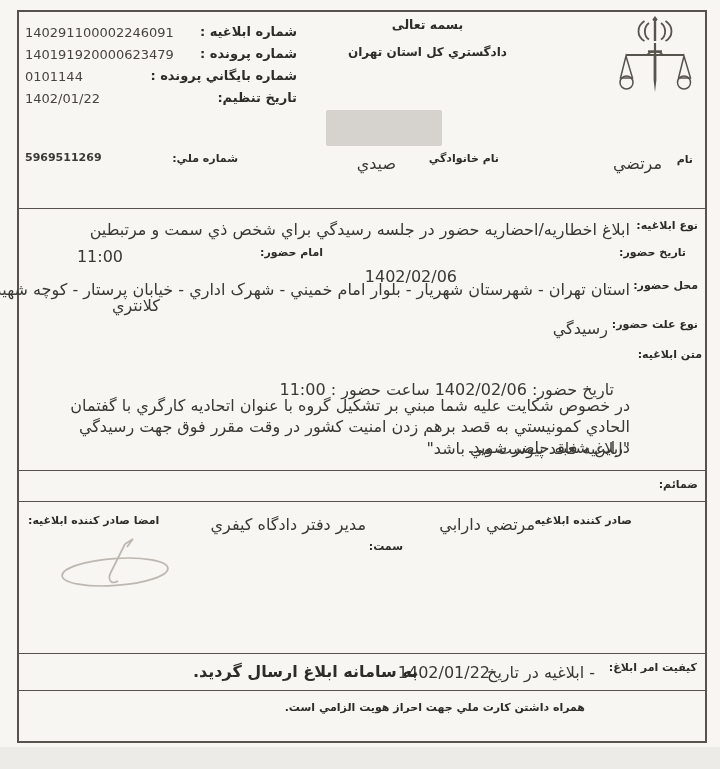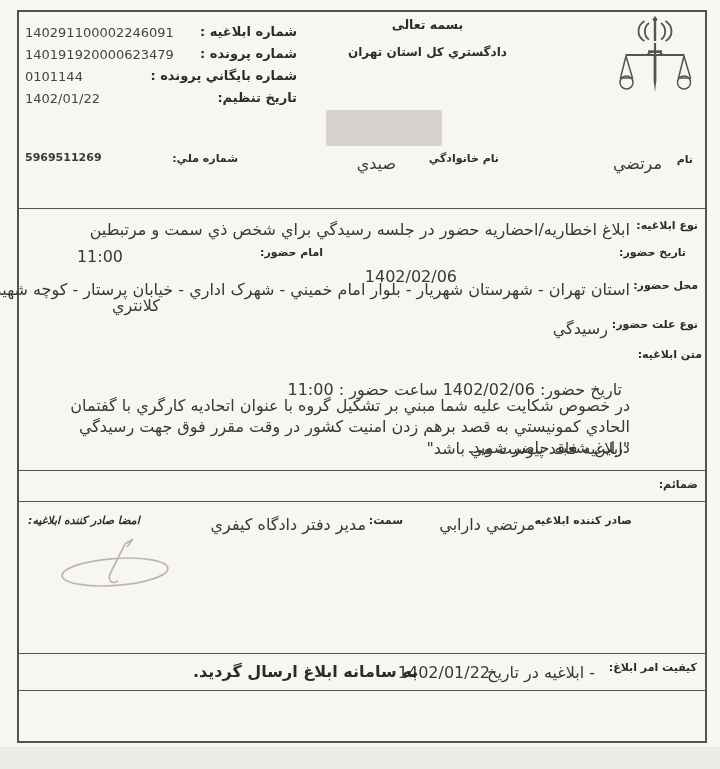--- a/index.html
+++ b/index.html
@@ -94,49 +94,50 @@
   <div class="abs t10 ltr" style="right:597px;top:247px;">11:00</div>
 
   <div class="abs b t11" style="right:22px;top:279px;">محل حضور:</div>
   <div class="abs t10" style="right:90px;top:280px;">استان تهران - شهرستان شهريار - بلوار امام خميني - شهرک اداري - خيابان پرستار - کوچه شهيد موسي</div>
   <div class="abs t10" style="left:112px;top:296px;">کلانتري</div>
 
   <div class="abs b t11" style="right:22px;top:318px;">نوع علت حضور:</div>
   <div class="abs t10" style="right:112px;top:319px;">رسيدگي</div>
 
   <div class="abs b t11" style="right:18px;top:348px;">متن ابلاغيه:</div>
-  <div class="abs t10" style="right:98px;top:380px;">تاريخ حضور: 1402/02/06 ساعت حضور : 11:00</div>
+  <div class="abs t10" style="right:106px;top:380px;">تاريخ حضور: 1402/02/06 ساعت حضور : 11:00</div>
   <div class="abs t10 para" style="right:90px;top:395px;width:578px;">در خصوص شکايت عليه شما مبني بر تشکيل گروه با عنوان اتحاديه کارگري با گفتمان الحادي کمونيستي به قصد برهم زدن امنيت کشور در وقت مقرر فوق جهت رسيدگي دراين شعبه حاضر شويد.</div>
   <div class="abs t10" style="right:90px;top:439px;">"ابلاغيه فاقد پيوست مي باشد"</div>
 
   <div class="hline" style="top:470px;"></div>
 
   <div class="abs b t11" style="right:22px;top:478px;">ضمائم:</div>
 
   <div class="hline" style="top:501px;"></div>
 
   <div class="abs b t11" style="right:88px;top:514px;">صادر کننده ابلاغيه</div>
   <div class="abs t10" style="right:185px;top:515px;">مرتضي دارابي</div>
-  <div class="abs b t11" style="right:317px;top:514px;">سمت:</div>
+  <div class="abs b t11" style="right:317px;top:540px;">سمت:</div>
   <div class="abs t10" style="right:354px;top:515px;">مدير دفتر دادگاه کيفري</div>
-  <div class="abs b t11" style="left:28px;top:514px;font-style:italic;">امضا صادر کننده ابلاغيه:</div>
+  <div class="abs b t11" style="left:28px;top:514px;">امضا صادر کننده ابلاغيه:</div>
 
   <div class="abs" style="left:45px;top:536px;">
     <svg width="140" height="62" viewBox="0 0 140 62" fill="none">
       <ellipse cx="70" cy="36" rx="53" ry="13.5" transform="rotate(-4 70 36)" stroke="#bdb7b0" stroke-width="1.7"></ellipse>
       <path d="M80 8 C76 16 71 26 66 36 C62 44 66 49 73 45" stroke="#bdb7b0" stroke-width="1.7"></path>
       <path d="M80 8 L88 3 L82 11" stroke="#bdb7b0" stroke-width="1.7"></path>
     </svg>
   </div>
 
   <div class="hline" style="top:653px;"></div>
 
   <div class="abs b t11" style="right:23px;top:661px;">کيفيت امر ابلاغ:</div>
   <div class="abs t10" style="right:125px;top:663px;">- ابلاغيه در تاريخ</div>
   <div class="abs t10 ltr" style="right:230px;top:663px;">1402/01/22</div>
   <div class="abs b t10" style="right:302px;top:662px;">به سامانه ابلاغ ارسال گرديد.</div>
 
   <div class="hline" style="top:690px;"></div>
 
+  <div class="abs b t11" style="right:135px;top:701px;">همراه داشتن کارت ملي جهت احراز هويت الزامي است.</div>
 
   <div class="scan-bottom"></div>
 
 </div>
 
 </body></html>

